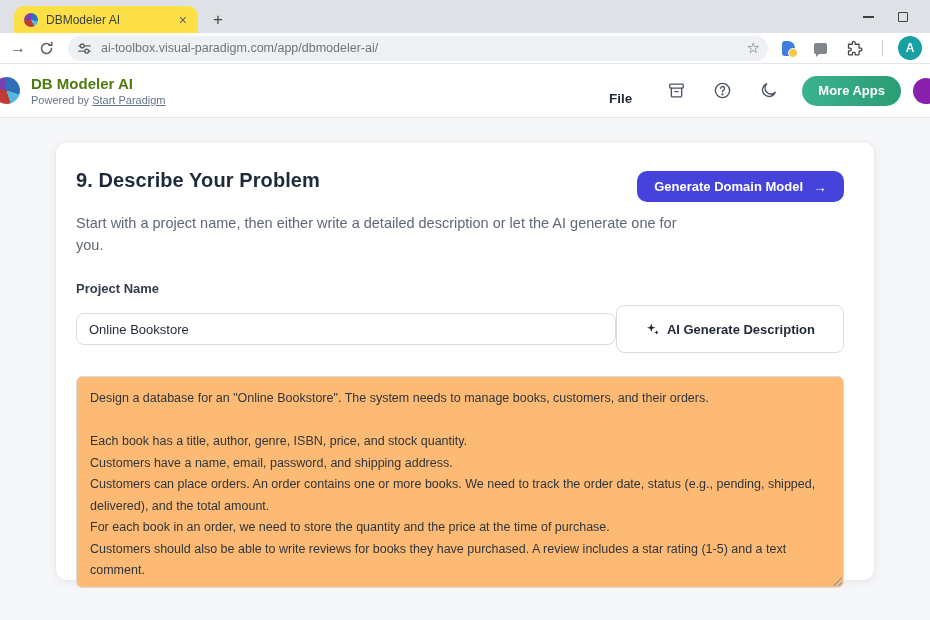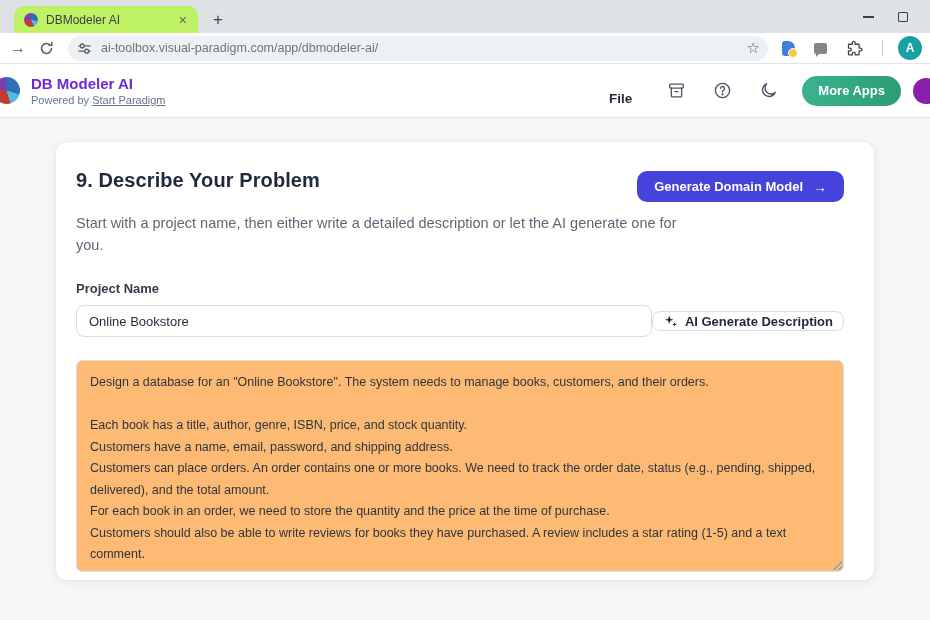--- a/index.html
+++ b/index.html
@@ -1,21 +1,21 @@
 <!DOCTYPE html>
 <html><head>
 <meta charset="utf-8">
 <style>
   * { margin:0; padding:0; box-sizing:border-box; }
   html,body { width:930px; height:620px; overflow:hidden; }
   body { font-family:"Liberation Sans", sans-serif; background:#f6f7f9; position:relative; }
 
   
   .tabstrip { position:absolute; left:0; top:0; width:930px; height:33px; background:#dee1e6; }
-  .tab { position:absolute; left:14px; top:6px; width:184px; height:27px; background:#bef264;
+  .tab { position:absolute; left:14px; top:6px; width:184px; height:27px; background:#fde047;
          border-radius:10px 10px 0 0; display:flex; align-items:center; padding:0 8px 0 10px; }
   .favicon { width:14px; height:14px; border-radius:50%; flex:0 0 auto;
              background:conic-gradient(#2f6fb8 0 28%, #54b8e0 28% 42%, #c23b33 42% 74%, #7a3fb0 74% 100%); }
   .tab-title { font-size:12px; color:#3c4043; margin-left:8px; flex:1; white-space:nowrap; overflow:hidden; }
   .tab-close { font-size:14px; color:#5f6368; padding:0 3px; cursor:default; line-height:1; }
   .newtab { position:absolute; left:206px; top:8px; width:24px; height:24px; display:flex; align-items:center;
             justify-content:center; font-size:17px; color:#444; border-radius:50%; }
   .wincontrols { position:absolute; right:8px; top:0; height:33px; display:flex; align-items:center; gap:24px; padding-right:14px; }
   .win-min { width:11px; height:2px; background:#3c4043; }
   .win-max { width:10px; height:10px; border:1.6px solid #3c4043; border-radius:1px; }
@@ -41,21 +41,21 @@
   .tb-divider { width:1px; height:16px; background:#c7cacd; }
   .avatar-a { width:24px; height:24px; border-radius:50%; background:#19a0a2; color:#fff; font-size:12px;
               font-weight:bold; display:flex; align-items:center; justify-content:center; margin-left:-4px; }
 
   
   .appheader { position:absolute; left:0; top:64px; width:930px; height:54px; background:#ffffff;
                border-bottom:1px solid #e5e7ea; display:flex; align-items:center; }
   .applogo { width:27px; height:27px; border-radius:50%; margin-left:-7px; flex:0 0 auto;
              background:conic-gradient(#2f6fb8 0 30%, #54b8e0 30% 45%, #c23b33 45% 78%, #7a3fb0 78% 100%); }
   .apptitles { margin-left:11px; }
-  .apptitle { font-size:15px; font-weight:bold; color:#6d28d9; line-height:1.2; }
+  .apptitle { font-size:15px; font-weight:bold; color:#4d7c0f; line-height:1.2; }
   .appsub { font-size:11px; color:#64748b; margin-top:1px; }
   .appsub a { color:#64748b; text-decoration:underline; }
   .header-right { margin-left:auto; display:flex; align-items:center; }
   .menu-file { font-size:13.5px; font-weight:bold; color:#1f2937; padding:6px 8px;margin-top:16px; }
   .hd-ico { width:20px; height:20px; margin-left:26px; display:flex; align-items:center; justify-content:center; }
   .hd-ico svg { width:19px; height:19px; }
   .moreapps { margin-left:24px; height:30px; padding:0 16px; border:none; border-radius:16px;
               background:linear-gradient(90deg,#3bb290,#2a9d72); color:#fff; font-size:13px; font-weight:bold;
               font-family:"Liberation Sans", sans-serif; }
   .avatar-p { width:26px; height:26px; border-radius:50%; background:#8a1fae; margin-left:12px; margin-right:-9px; flex:0 0 auto; }
@@ -68,21 +68,21 @@
   .h1 { font-size:20px; font-weight:bold; color:#1e2a3b; letter-spacing:.1px; }
   .gen-btn { background:#4643dd; color:#fff; border:none; border-radius:10px; height:31px; padding:0 17px;
              font-size:13px; font-weight:bold; font-family:"Liberation Sans", sans-serif;
              display:flex; align-items:center; gap:10px; margin-top:2px; }
   .gen-arrow { font-size:14px; }
   .subtitle { font-size:14.5px; color:#5f6876; line-height:22px; margin-top:10px; max-width:625px; }
   .pn-label { font-size:13px; font-weight:bold; color:#333c4a; margin-top:25px; }
   .pn-row { display:flex; align-items:center; margin-top:9px; }
   .pn-input { flex:1; height:32px; border:1px solid #d9dde3; border-radius:8px; padding:0 12px;
               font-size:13px; color:#1f2937; font-family:"Liberation Sans", sans-serif; outline:none; background:#fff; }
-  .ai-btn { height:20px; background:#fff; border:1px solid #d9dde3; border-radius:8px; padding:0 10px;
+  .ai-btn { height:48px; background:#fff; border:1px solid #d9dde3; border-radius:8px; padding:0 28px;
             font-size:13px; font-weight:bold; color:#1f2937; font-family:"Liberation Sans", sans-serif;
             display:flex; align-items:center; gap:7px; white-space:nowrap; }
   .spark-svg { width:15px; height:15px; }
   .ta-wrap { position:relative; margin-top:23px; }
   .desc-ta { width:100%; height:212px; border:1px solid #d9dde3; border-radius:6px; padding:11px 13px;
              font-size:12.5px; line-height:21.5px; color:#30353b; font-family:"Liberation Sans", sans-serif;
              resize:none; outline:none; display:block; background:#fdba74; }
   .ta-grip { position:absolute; right:2px; bottom:2px; width:10px; height:10px;
              background:repeating-linear-gradient(-45deg, transparent 0 2px, #9aa0a6 2px 3.2px);
              clip-path:polygon(100% 0, 100% 100%, 0 100%); }

